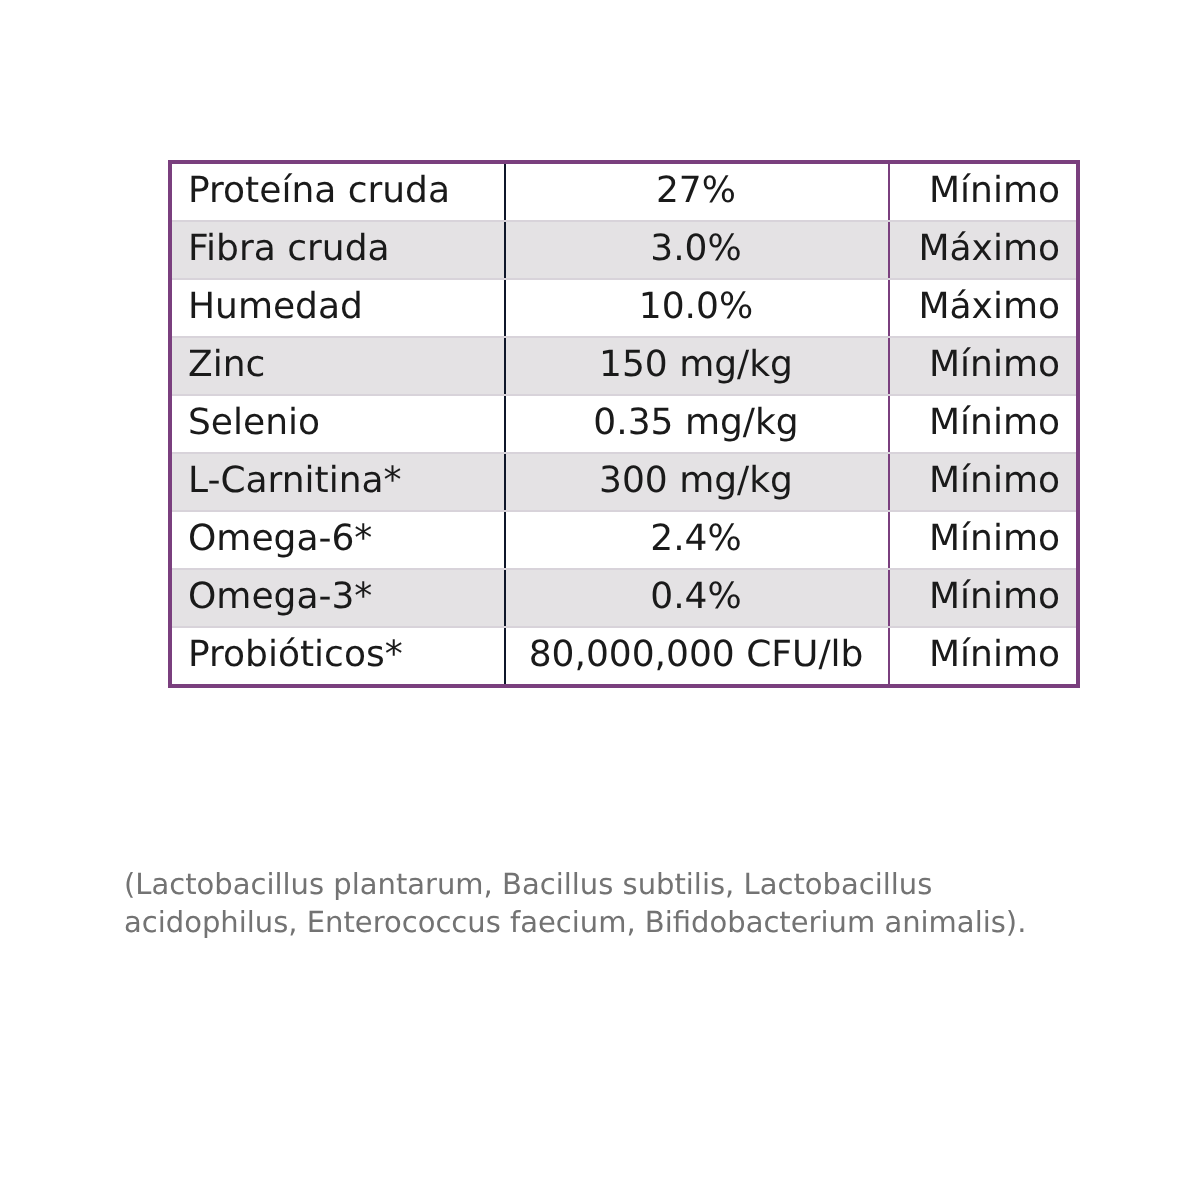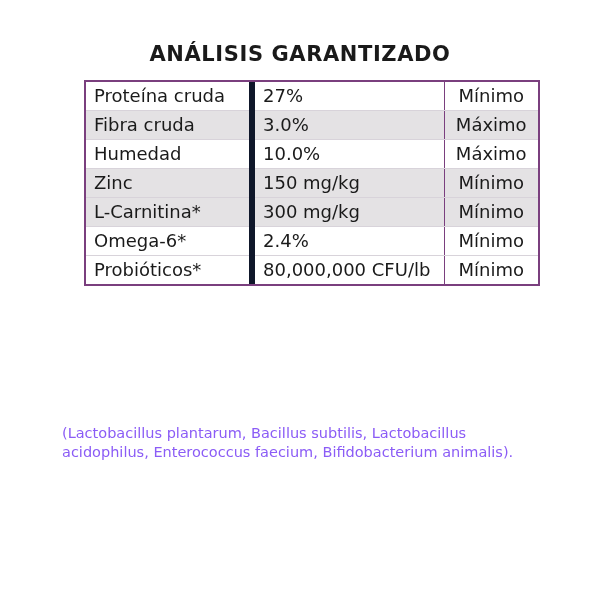--- a/index.html
+++ b/index.html
@@ -55,49 +55,48 @@
   table.ga tr:last-child td {
     border-bottom: none;
     margin-top: 48px;
   }
   td.nutrient {
     width: 166px;
     text-align: left;
   }
   td.amount {
     width: 192px;
-    text-align: left;
-    border-left: 6px solid #0f172a;
+    text-align: center;
+    border-left: 1px solid #0f172a;
     border-right: 1px solid #7a3f7e;
   }
   td.basis {
     width: 94px;
-    text-align: center;
+    text-align: right;
     padding-left: 10px;
   }
   tr.shaded td {
     background: #e4e2e4;
   }
   .footnote {
     position: absolute;
-    top: 424px;
+    top: 434px;
     left: 62px;
     width: 478px;
     font-size: 14.5px;
     line-height: 1.28;
-    color: #8b5cf6;
+    color: #737373;
     text-align: left;
   }
 </style>
 </head>
 <body>
 
 <div id="page">
 
-  <div class="title">ANÁLISIS GARANTIZADO</div>
 
   <div class="table-wrap">
     <table class="ga">
       <tbody>
 
         <tr class="">
           <td class="nutrient">Proteína cruda</td>
           <td class="amount">27%</td>
           <td class="basis">Mínimo</td>
         </tr>
@@ -114,35 +113,45 @@
           <td class="amount">10.0%</td>
           <td class="basis">Máximo</td>
         </tr>
 
         <tr class="shaded">
           <td class="nutrient">Zinc</td>
           <td class="amount">150 mg/kg</td>
           <td class="basis">Mínimo</td>
         </tr>
 
+        <tr class="">
+          <td class="nutrient">Selenio</td>
+          <td class="amount">0.35 mg/kg</td>
+          <td class="basis">Mínimo</td>
+        </tr>
 
 
 
         <tr class="shaded">
           <td class="nutrient">L-Carnitina*</td>
           <td class="amount">300 mg/kg</td>
           <td class="basis">Mínimo</td>
         </tr>
 
         <tr class="">
           <td class="nutrient">Omega-6*</td>
           <td class="amount">2.4%</td>
           <td class="basis">Mínimo</td>
         </tr>
 
+        <tr class="shaded">
+          <td class="nutrient">Omega-3*</td>
+          <td class="amount">0.4%</td>
+          <td class="basis">Mínimo</td>
+        </tr>
 
         <tr class="">
           <td class="nutrient">Probióticos*</td>
           <td class="amount">80,000,000 CFU/lb</td>
           <td class="basis">Mínimo</td>
         </tr>
 
       </tbody>
     </table>
   </div>

